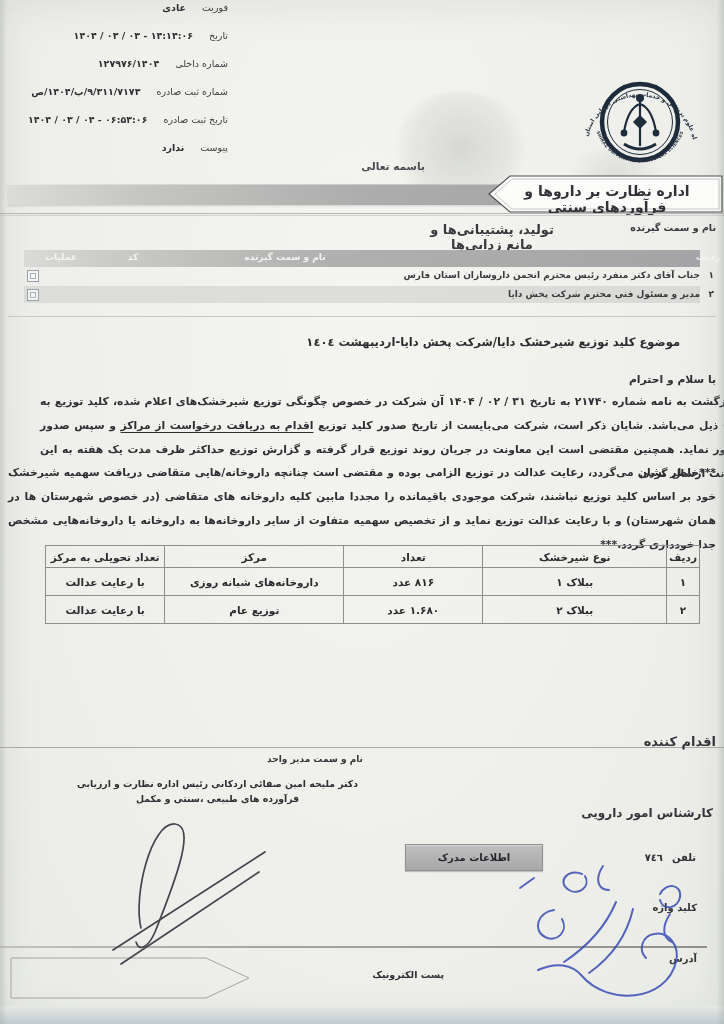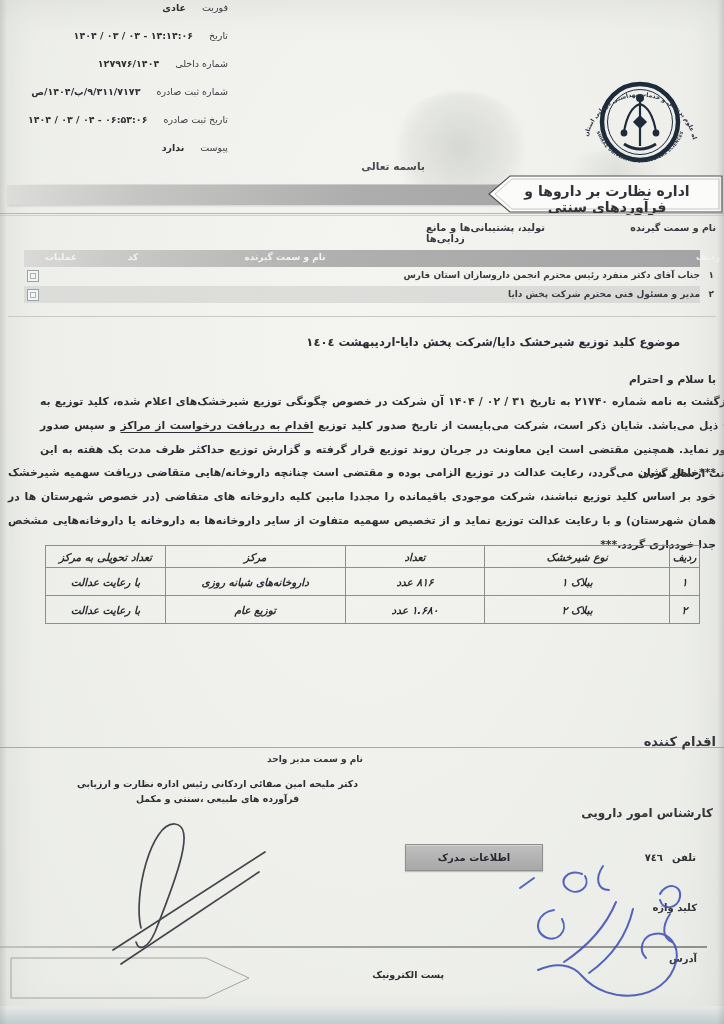--- a/index.html
+++ b/index.html
@@ -28,21 +28,21 @@
 
   .besmellah{left:328px;top:160px;width:130px;text-align:center;font-size:10.5px;font-weight:bold;color:#4a4a50;}
 
   .dept-bar{left:8px;top:184px;width:708px;height:21px;
     background:linear-gradient(to left,#9e9ea0 0%,#adadad 50%,#c6c6c4 82%,#dcdcda 100%);
     box-shadow:0 1px 2px rgba(0,0,0,.15), inset 0 1px 0 rgba(255,255,255,.35);}
   .dept-banner-text{left:500px;top:183px;width:214px;text-align:center;font-size:14px;font-weight:bold;color:#303238;}
   .rule-2{left:0;top:213px;width:724px;height:3px;border-top:1px solid #b7b7b5;border-bottom:1px solid #cfcfcd;}
 
   .recip-label{right:8px;top:222px;font-size:9.5px;font-weight:bold;color:#38383d;}
-  .slogan{left:426px;top:222px;width:132px;text-align:left;font-size:10px;font-weight:bold;color:#38383d;}
+  .slogan{left:426px;top:222px;width:132px;text-align:center;font-size:13px;font-weight:bold;color:#38383d;}
 
   .recip-header-bar{left:24px;top:250px;width:676px;height:17px;
     background:linear-gradient(to left,#a4a4a6 0%,#b0b0b0 55%,#cbcbc9 88%,#dadad8 100%);}
   .rh{position:absolute;top:252px;font-size:9px;font-weight:bold;color:#f3f3f1;text-align:center;}
   .recip-row-num{position:absolute;right:10px;font-size:9px;font-weight:bold;color:#3a3a3f;}
   .recip-row-name{position:absolute;right:24px;font-size:9px;font-weight:bold;color:#3a3a3f;white-space:nowrap;margin-left:9px;}
   .recip-shade{left:24px;top:286px;width:676px;height:17px;background:linear-gradient(to left,rgba(200,200,198,.55),rgba(214,214,212,.75));}
   .doc-icon{position:absolute;left:27px;width:12px;height:12px;border:1px solid #98a0a8;background:#f5f6f3;
     display:flex;align-items:center;justify-content:center;}
   .doc-icon span{display:block;width:6px;height:6px;border:1px solid #a8b0b8;}
@@ -53,21 +53,21 @@
   .salutation{right:8px;top:373px;font-size:10.8px;font-weight:bold;}
   .para{position:absolute;left:8px;width:708px;direction:rtl;text-align:justify;
     font-size:10.8px;font-weight:bold;line-height:24px;color:#2e2e33;}
   #p1{top:390px;text-indent:14px;margin-left:32px;}
   #p2{top:461px;}
   .uline{text-decoration:underline;text-underline-offset:3px;}
 
   
   .dtable{position:absolute;left:45px;top:545px;width:655px;border-collapse:collapse;direction:rtl;}
   .dtable th,.dtable td{border:1px solid #8e8e90;text-align:center;vertical-align:middle;
-    font-size:10.5px;font-weight:bold;color:#2c2c30;padding:0 2px;font-style:italic;}
+    font-size:10.5px;font-weight:bold;color:#2c2c30;padding:0 2px;}
   .dtable th{height:22px;}
   .dtable td{height:28px;}
   .c-row{width:30px;} .c-type{width:185px;} .c-count{width:140px;} .c-center{width:180px;} .c-deliv{width:120px;}
 
   .footer-rule{left:0;top:747px;width:724px;height:1px;background:#a9a9a7;}
 
   .f-label{position:absolute;font-weight:bold;color:#35353a;white-space:nowrap;}
   .doc-info-btn{left:405px;top:844px;width:138px;height:27px;line-height:25px;text-align:center;
     background:linear-gradient(#bfbfbf,#a8a8a8);border:1px solid #8f8f8f;
     box-shadow:inset 0 1px 0 #d6d6d6, 0 1px 1px rgba(0,0,0,.2);

